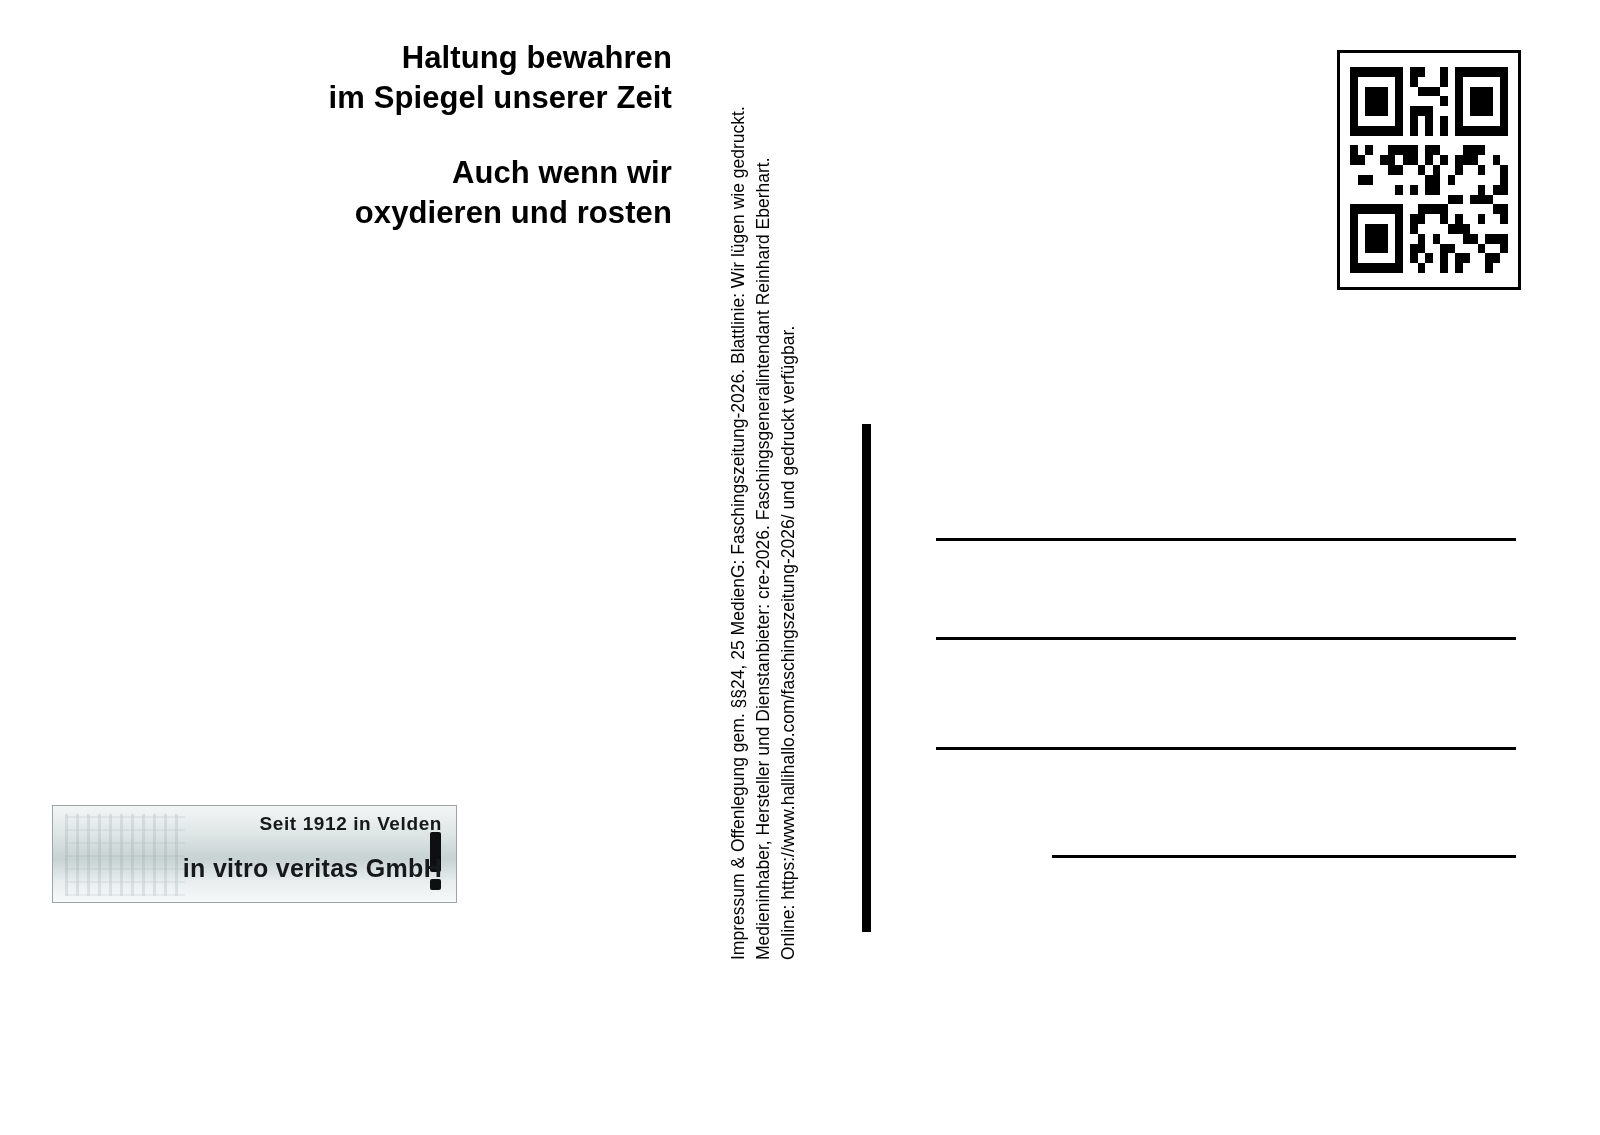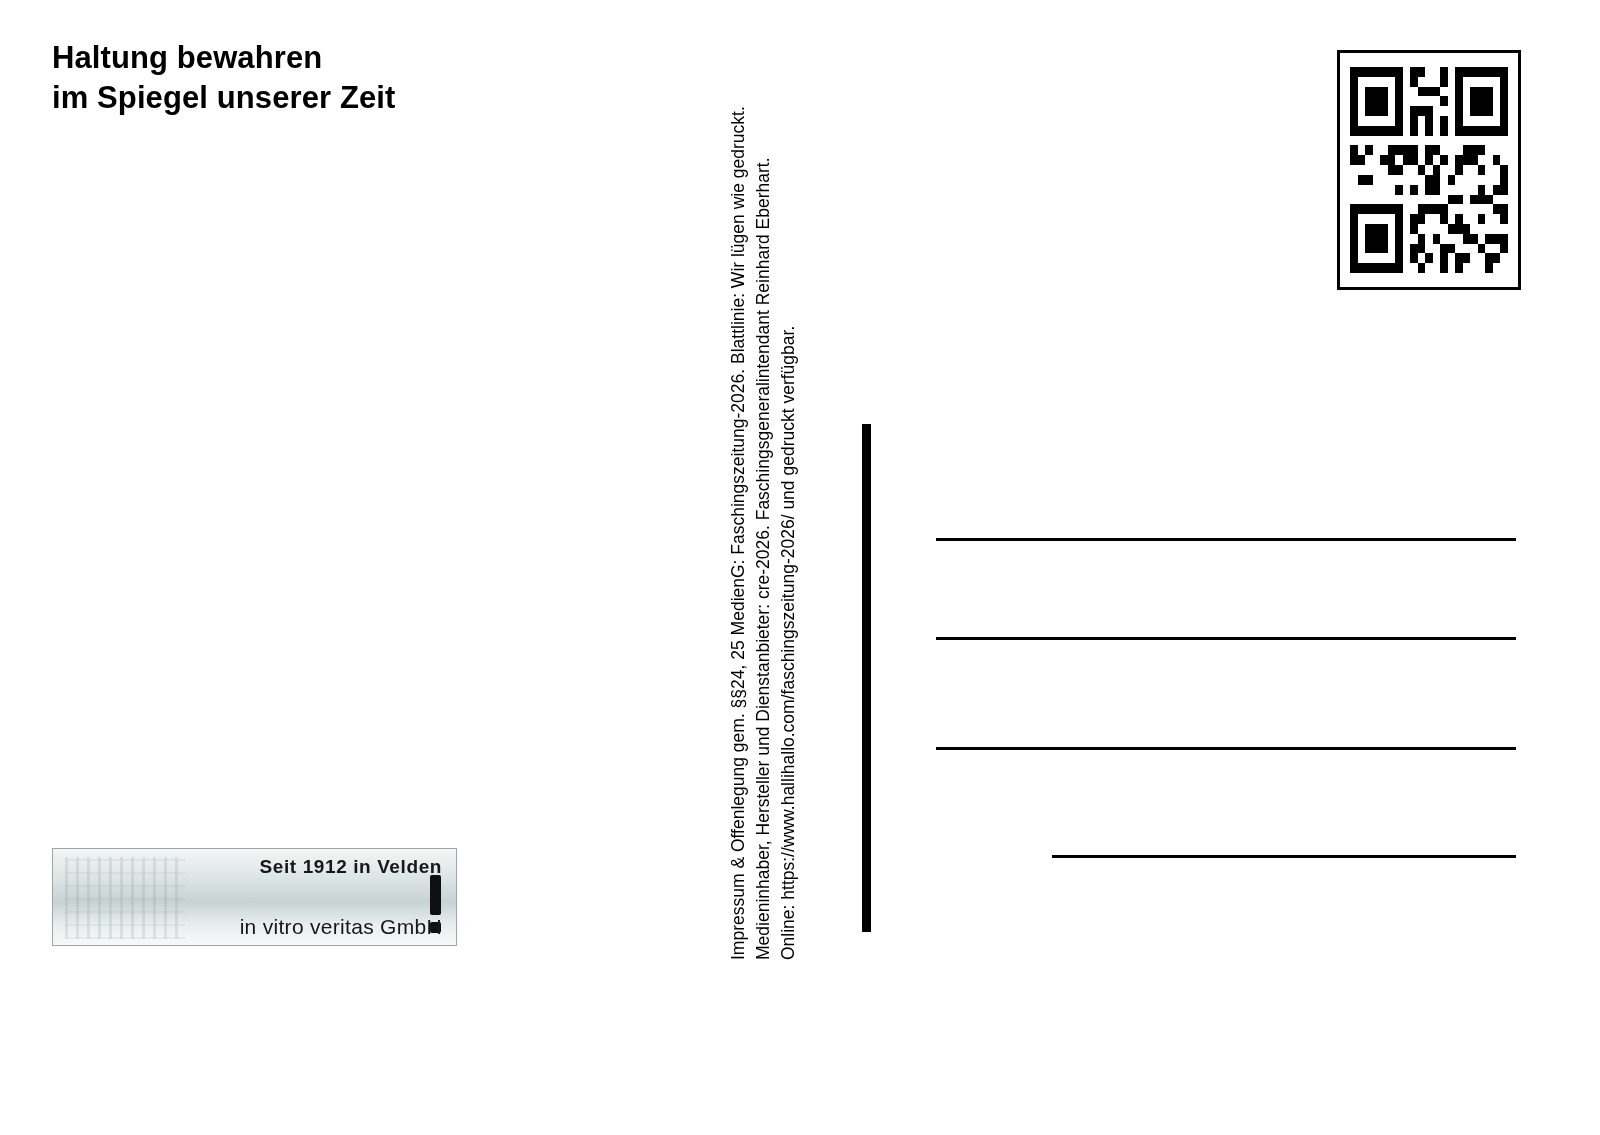--- a/index.html
+++ b/index.html
@@ -25,20 +25,21 @@
     left: 52px;
     top: 38px;
     width: 620px;
   }
   .headline {
     font-size: 31px;
     font-weight: bold;
     line-height: 1.28;
     letter-spacing: 0.1px;
     white-space: pre-line;
+    text-align: right;
   }
   .headline.second {
     margin-top: 36px;
   }
 
   
   .qr-frame {
     position: absolute;
     left: 1337px;
     top: 50px;
@@ -108,21 +109,20 @@
     position: absolute;
     left: 52px;
     top: 805px;
     width: 405px;
     height: 98px;
     border: 1px solid #9aa6a9;
     box-sizing: border-box;
     background:
       linear-gradient(to bottom, #f3f5f5 0%, #dfe6e6 28%, #c7d2d3 55%, #e8eded 78%, #f7f9f9 100%);
     overflow: hidden;
-    margin-top: 43px;
   }
   .logo .watermark {
     position: absolute;
     left: 12px;
     top: 8px;
     width: 120px;
     height: 82px;
     opacity: 0.32;
     background:
       repeating-linear-gradient(90deg, rgba(120,140,145,0.55) 0 3px, rgba(255,255,255,0) 3px 11px),
@@ -172,23 +172,23 @@
     display: inline-block;
     width: 18px;
     height: 5px;
     background: #0d0f10;
     vertical-align: 7px;
     margin: 0 1px;
   }
   .logo .gmbh {
     position: absolute;
     right: 14px;
-    bottom: 6px;
-    font-size: 21px;
-    font-weight: normal;
+    bottom: 19px;
+    font-size: 25px;
+    font-weight: bold;
     letter-spacing: 0.3px;
     color: #16181a;
   }
   .logo .bang {
     position: absolute;
     right: 14px;
     top: 26px;
     width: 13px;
     height: 58px;
   }
@@ -219,20 +219,22 @@
   }
 </style>
 </head>
 <body>
 
 <div id="postcard">
 
   <div class="headline-block">
     <div class="headline first">Haltung bewahren
 im Spiegel unserer Zeit</div>
+    <div class="headline second">Auch wenn wir
+oxydieren und rosten</div>
   </div>
 
   <div class="qr-frame">
     <div class="qr-grid" id="qr-grid">
         <i class="on"></i>
         <i class="on"></i>
         <i class="on"></i>
         <i class="on"></i>
         <i class="on"></i>
         <i class="on"></i>

